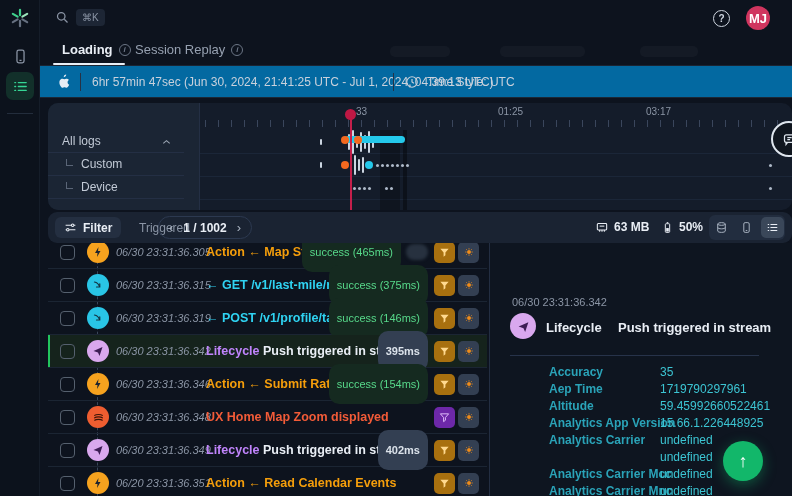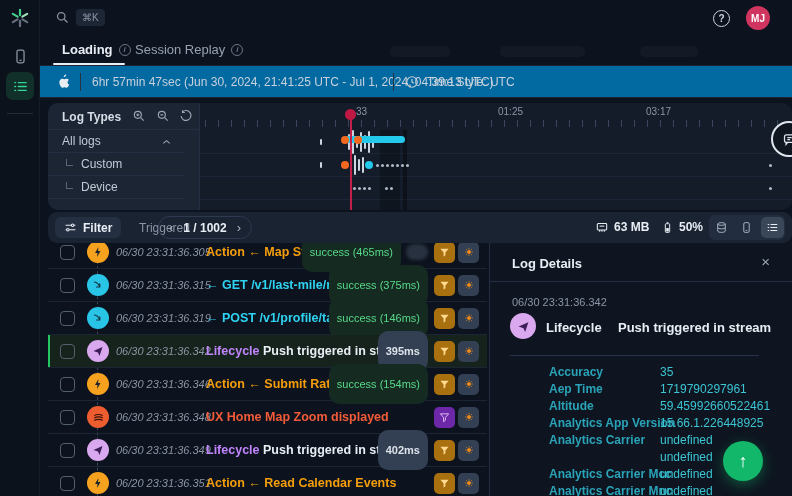--- a/index.html
+++ b/index.html
@@ -12,21 +12,21 @@
   .sb-logo { position:absolute; left:9px; top:7px; width:22px; height:22px; }
   .sb-btn { position:absolute; left:6px; width:28px; height:28px; border-radius:7px; display:flex; align-items:center; justify-content:center; color:#8b95a5; }
   .sb-btn.active { background:#12302a; color:#35d695; }
   .sb-div { position:absolute; left:7px; top:113px; width:26px; height:1px; background:#232d3c; }
 
   
   .topbar { position:absolute; left:40px; top:0; width:752px; height:36px; }
   .search-ic { position:absolute; left:15px; top:10px; color:#8b95a5; }
   .kbd { position:absolute; left:36px; top:9px; height:17px; padding:2px 6px; background:#1d2635; border-radius:4px; font-size:10px; color:#8b95a5; line-height:13px; }
   .help { position:absolute; right:62px; top:10px; width:17px; height:17px; border:1.4px solid #cfd6e0; border-radius:50%; color:#cfd6e0; font-size:10px; font-weight:700; display:flex; align-items:center; justify-content:center; }
-  .avatar { position:absolute; right:22px; top:6px; width:24px; height:24px; background:#d0355f; border-radius:50%; color:#fff; font-size:10px; font-weight:700; display:flex; align-items:center; justify-content:center; }
+  .avatar { position:absolute; right:22px; top:6px; width:24px; height:24px; background:#d0355f; border-radius:50%; color:#fff; font-size:13px; font-weight:700; display:flex; align-items:center; justify-content:center; }
 
   
   .tabbar { position:absolute; left:40px; top:36px; width:752px; height:30px; border-bottom:1px solid #1b2433; }
   .tab { position:absolute; top:6px; display:flex; align-items:center; gap:6px; font-size:13px; font-weight:700; cursor:default; }
   .tab .info { width:12px; height:12px; border:1.2px solid #6b7585; border-radius:50%; color:#6b7585; font-size:8px; font-style:italic; font-weight:700; display:flex; align-items:center; justify-content:center; }
   .tab.active { color:#e9eef5; }
   .tab.inactive { color:#96a0b0; font-weight:400; }
   .tab-underline { position:absolute; left:13px; bottom:0; height:2px; width:72px; background:#e9eef5; border-radius:2px; }
   .ghost { position:absolute; background:rgba(255,255,255,.03); border-radius:5px; }
 
@@ -248,41 +248,20 @@
     <div class="mdot" style="left:320px;top:84px"></div>
     <div class="mdot" style="left:337px;top:84px"></div>
     <div class="mdot" style="left:342px;top:84px"></div>
     <div class="mdot" style="left:721px;top:84px"></div>
 
     <div class="playline"></div>
     <div class="playdot"></div>
     <span class="tick-lbl" style="left:308px">33</span>
 
     <div class="tl-leftcol">
-      <div class="tl-head">
-        <span class="tl-title">Log Types</span>
-        <span class="tl-tool" style="left:84px">
-          <svg viewBox="0 0 24 24" width="14" height="14" fill="none" stroke="currentColor" stroke-width="2">
-              <circle cx="10" cy="10" r="6"></circle>
-              <path d="M14.8 14.8L20 20M10 7.5v5M7.5 10h5"></path>
-            </svg>
-        </span>
-        <span class="tl-tool" style="left:108px">
-          <svg viewBox="0 0 24 24" width="14" height="14" fill="none" stroke="currentColor" stroke-width="2">
-              <circle cx="10" cy="10" r="6"></circle>
-              <path d="M14.8 14.8L20 20M7.5 10h5"></path>
-            </svg>
-        </span>
-        <span class="tl-tool" style="left:131px">
-          <svg viewBox="0 0 24 24" width="14" height="14" fill="none" stroke="currentColor" stroke-width="2">
-              <path d="M6 5a8.5 8.5 0 1 1-2.5 7"></path>
-              <path d="M6 2v4h4"></path>
-            </svg>
-        </span>
-      </div>
       <div class="tl-row" style="top:27px">
         <span class="lbl">All logs</span>
         <span class="chev">
           <svg viewBox="0 0 24 24" width="11" height="11" fill="none" stroke="currentColor" stroke-width="2.4">
               <path d="M5 14l7-6 7 6"></path>
             </svg>
         </span>
       </div>
       <div class="tl-row" style="top:73px">
         <span class="corner"></span>
@@ -567,24 +546,20 @@
             <svg viewBox="0 0 24 24" width="13" height="13" fill="none" stroke="currentColor" stroke-width="2" stroke-linecap="round">
               <path d="M9 6.5h11M9 12h11M9 17.5h11"></path>
               <path d="M4 6.5h1M4 12h1M4 17.5h1"></path>
             </svg>
           </span>
       </span>
     </span>
   </div>
 
   <div class="details">
-    <div class="det-head">
-      <span class="det-title">Log Details</span>
-      <span class="det-close">×</span>
-    </div>
     <span class="det-ts">06/30 23:31:36.342</span>
     <span class="det-ic">
       <svg viewBox="0 0 24 24" width="13" height="13">
           <path fill="#3d1d55" d="M3 12l18-8-6 18-3-7-9-3z"></path>
         </svg>
     </span>
     <span class="det-cat">Lifecycle</span>
     <span class="det-msg">Push triggered in stream</span>
     <div class="det-hr"></div>
 

